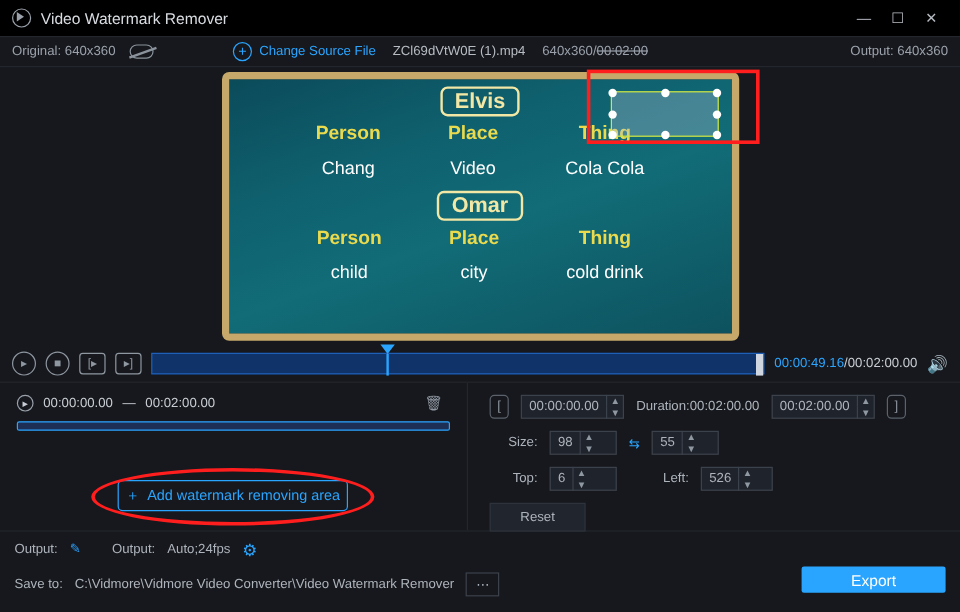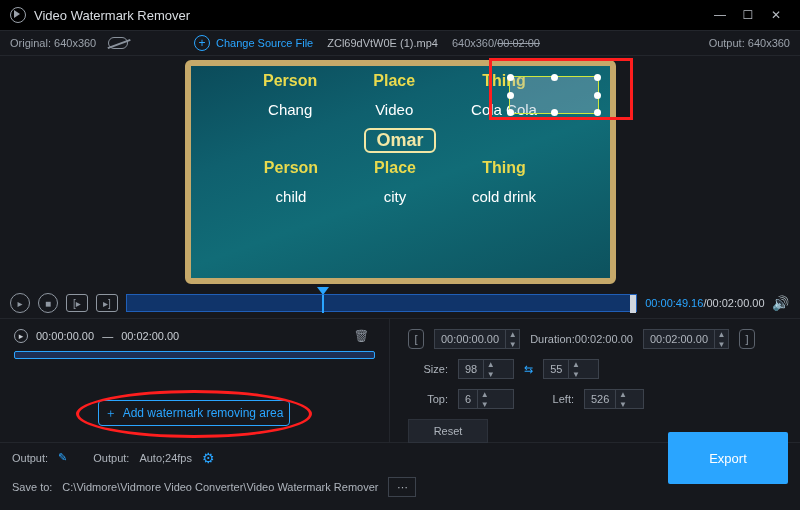--- a/index.html
+++ b/index.html
@@ -62,21 +62,21 @@
   .spin div { height:10px; display:flex; align-items:center; justify-content:center; font-size:8px; color:#8f97a1; border-left:1px solid #3c424c; cursor:pointer; }
   .lbl { width:40px; text-align:right; }
   .link { color:#2aa5ff; }
   .reset { width:80px; height:24px; background:#21252d; border:1px solid #2d323b; display:flex; align-items:center; justify-content:center; cursor:pointer; }
   .out { height: 30px; border-top:1px solid #23262c; display:flex; align-items:center; padding:0 12px; gap:10px; font-size:11px; color:#aeb4bc; }
   .out .pen { color:#2aa5ff; cursor:pointer; }
   .out .gear { color:#2aa5ff; font-size:14px; cursor:pointer; }
   .out .spacer { flex:1; }
   .save { height: 30px; display:flex; align-items:center; padding:0 12px; gap:10px; font-size:11px; color:#aeb4bc; }
   .dots { width:28px; height:20px; border:1px solid #3c424c; display:flex; align-items:center; justify-content:center; cursor:pointer; }
-  .export { position:absolute; right:12px; bottom:26px; width:120px; height:52px; background:#2aa5ff; color:#fff; display:flex; align-items:center; justify-content:center; font-size:13px; border-radius:2px; cursor:pointer;margin-top:26px; }
+  .export { position:absolute; right:12px; bottom:16px; width:120px; height:22px; background:#2aa5ff; color:#fff; display:flex; align-items:center; justify-content:center; font-size:13px; border-radius:2px; cursor:pointer;margin-top:26px; }
 </style>
 </head>
 <body>
 
 <div class="titlebar">
   <div class="logo"></div>
   <div class="title">Video Watermark Remover</div>
   <div class="winbtn">—</div>
   <div class="winbtn">☐</div>
   <div class="winbtn">✕</div>
@@ -93,20 +93,21 @@
   </div>
   <span class="fname">ZCl69dVtW0E (1).mp4</span>
   <span class="dim1"><span>640x360</span>/<span style="text-decoration:line-through">00:02:00</span></span>
   <div class="spacer"></div>
   <span><span>Output:</span> <span>640x360</span></span>
 </div>
 
 <div class="stage">
   <div class="frame">
     <div class="sec1">
+      <span class="name">Elvis</span>
       <div class="row">
         <div>
             <div class="hd">Person</div>
             <div class="val">Chang</div>
           </div>
         <div>
             <div class="hd">Place</div>
             <div class="val">Video</div>
           </div>
         <div>

